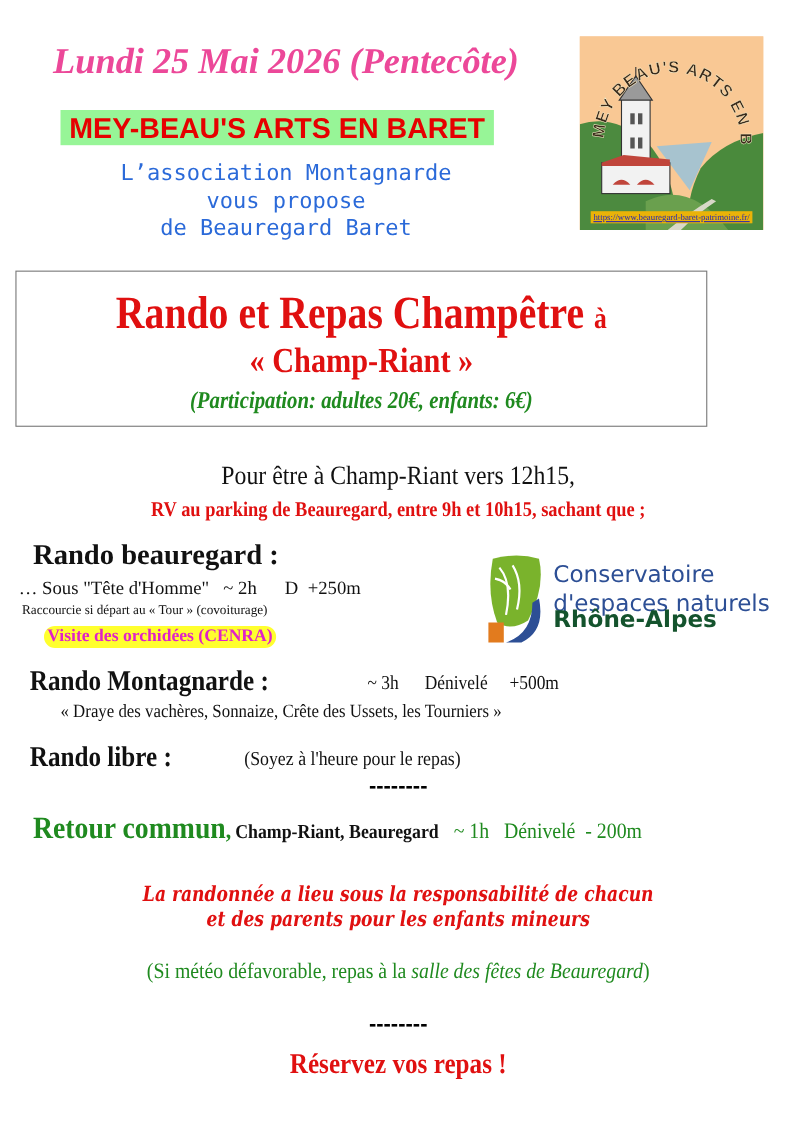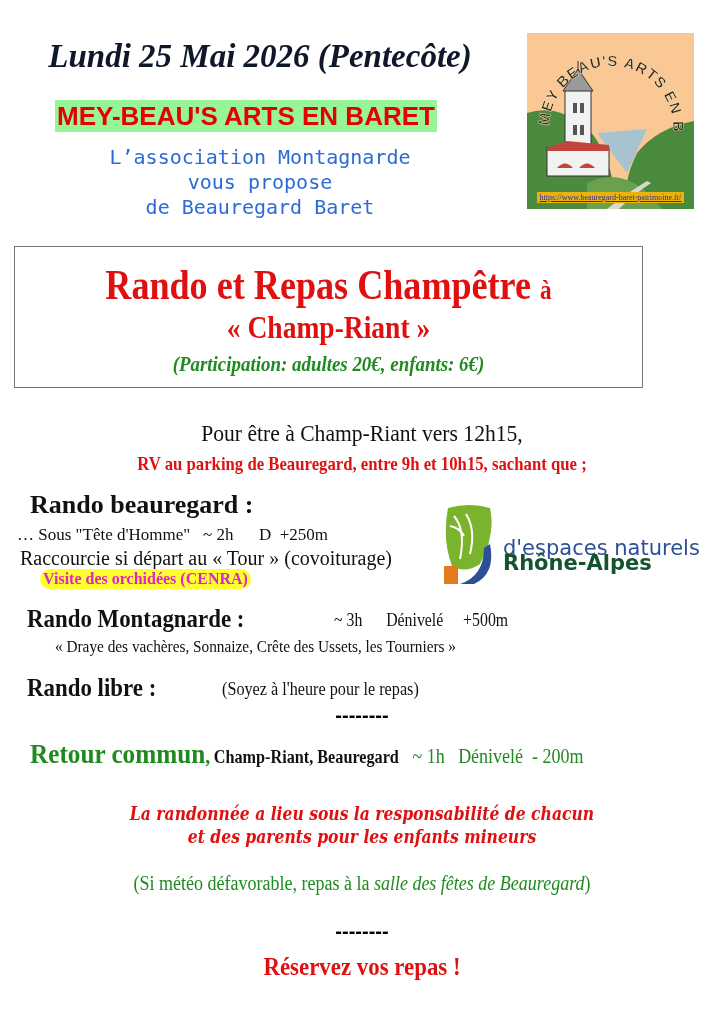--- a/index.html
+++ b/index.html
@@ -1,41 +1,41 @@
 <!DOCTYPE html>
 <html><head>
 <meta charset="utf-8">
 <style>
   html, body { margin:0; padding:0; background:#ffffff; }
   body { width:724px; height:1024px; position:relative; overflow:hidden; font-family:"Liberation Serif", serif; color:#111; }
   .abs { position:absolute; }
 
   
-  #date { left:0; width:520px; top:38px; font-size:33px; font-style:italic; font-weight:bold; color:#0f172a; text-align:center; white-space:nowrap; }
-  #assoc-name { left:55px; top:100px; padding:1px 2px; background:#97f597; color:#e60000; font-family:"Liberation Sans", sans-serif; font-weight:bold; font-size:26px; white-space:nowrap; line-height:30px; }
+  #date { left:0; width:520px; top:38px; font-size:33px; font-style:italic; font-weight:bold; color:#ec4899; text-align:center; white-space:nowrap; }
+  #assoc-name { left:55px; top:100px; padding:1px 8px; background:#97f597; color:#e60000; font-family:"Liberation Sans", sans-serif; font-weight:bold; font-size:26px; white-space:nowrap; line-height:30px; }
   #assoc-desc { left:0; width:520px; top:145px; text-align:center; font-family:"DejaVu Sans Mono", "Liberation Mono", monospace; font-size:20px; line-height:25px; color:#2b6ad9; }
 
   
   #logo { left:527px; top:33px; width:167px; height:176px; background:#f9c894; overflow:hidden; }
   #logo svg { display:block; }
   #logo-url { position:absolute; left:10px; right:10px; bottom:6px; background:#eab308; font-size:8px; color:#2a2ab0; text-decoration:underline; text-align:center; line-height:11px; }
 
   
   #main-box { left:14px; top:246px; width:629px; height:142px; border:1.5px solid #777; box-sizing:border-box; }
   #main-title { position:absolute; left:0; width:100%; top:14px; text-align:center; color:#e01010; font-weight:bold; font-size:42px; white-space:nowrap; transform:scaleX(0.86); }
   #main-title .a { font-size:27px; }
   #main-place { position:absolute; left:0; width:100%; top:62px; text-align:center; color:#e01010; font-weight:bold; font-size:32px; transform:scaleX(0.86); }
   #main-price { position:absolute; left:0; width:100%; top:104px; text-align:center; color:#1f8a1f; font-weight:bold; font-style:italic; font-size:22px; transform:scaleX(0.86); }
 
   #meet1 { left:0; width:724px; top:420px; text-align:center; font-size:24px; color:#111; transform:scaleX(0.9); }
   #meet2 { left:0; width:724px; top:453px; text-align:center; font-size:19px; color:#e01010; font-weight:bold; transform:scaleX(0.88); }
 
   #r1-title { left:30px; top:490px; font-size:26px; font-weight:bold; }
   #r1-l1 { left:17px; top:525px; font-size:17px; white-space:pre; }
-  #r1-l2 { left:20px; top:547px; font-size:20px;font-family:Liberation Serif, serif; }
+  #r1-l2 { left:20px; top:547px; font-size:12px;font-family:Liberation Serif, serif; }
   #r1-l3 { left:40px; top:569px; font-size:16px; font-weight:bold; color:#e022c8; background:#ffff2e; padding:0 3px; line-height:20px;border-radius:10px; }
 
   #cen-logo { left:440px; top:500px; width:270px; height:90px; }
   #cen-l1, #cen-l2, #cen-l3 { position:absolute; left:63px; font-family:"DejaVu Sans", sans-serif; white-space:nowrap; font-size:21px; }
   #cen-l1 { top:10px; color:#2d4f95; }
   #cen-l2 { top:36px; color:#2d4f95; }
   #cen-l3 { top:51px; color:#14532d; font-weight:bold; }
 
   #r2-title { left:27px; top:604px; font-size:26px; font-weight:bold; transform-origin:left; transform:scaleX(0.88); white-space:nowrap; }
   #r2-meta { left:334px; top:610px; font-size:18px; white-space:pre; transform-origin:left; transform:scaleX(0.88); }
@@ -120,20 +120,21 @@
 
 <div id="cen-logo" class="abs">
   <svg width="60" height="85" viewBox="0 0 60 85" style="position:absolute;left:0;top:4px;">
     <path d="M8 4 Q30 -2 50 4 Q56 30 40 60 Q25 70 12 62 Q2 35 8 4 Z" fill="#7ab32c"></path>
     <path d="M14 12 Q26 26 20 55" stroke="#fff" stroke-width="2" fill="none"></path>
     <path d="M26 10 Q36 26 30 50" stroke="#fff" stroke-width="2" fill="none"></path>
     <path d="M10 22 Q20 24 24 32" stroke="#fff" stroke-width="2" fill="none"></path>
     <path d="M4 62 L18 62 L18 80 L4 80 Z" fill="#e27b1e"></path>
     <path d="M50 40 Q56 70 34 80 L20 80 Q44 72 44 44 Z" fill="#2d4f95"></path>
   </svg>
+  <div id="cen-l1">Conservatoire</div>
   <div id="cen-l2">d'espaces naturels</div>
   <div id="cen-l3">Rhône-Alpes</div>
 </div>
 
 <div id="r2-title" class="abs">Rando Montagnarde :</div>
 <div id="r2-meta" class="abs">~ 3h      Dénivelé     +500m</div>
 <div id="r2-desc" class="abs">« Draye des vachères, Sonnaize, Crête des Ussets,  les Tourniers »</div>
 
 <div id="r3-title" class="abs">Rando libre :</div>
 <div id="r3-note" class="abs">(Soyez à l'heure pour le repas)</div>

